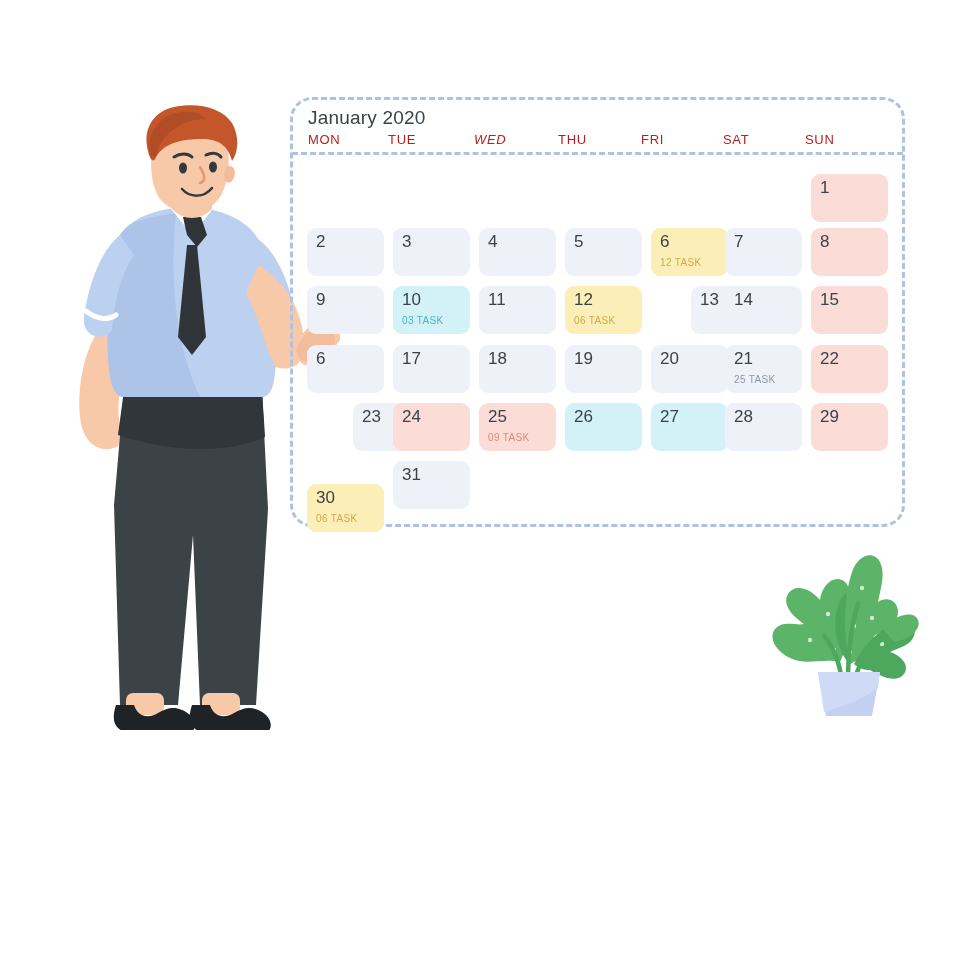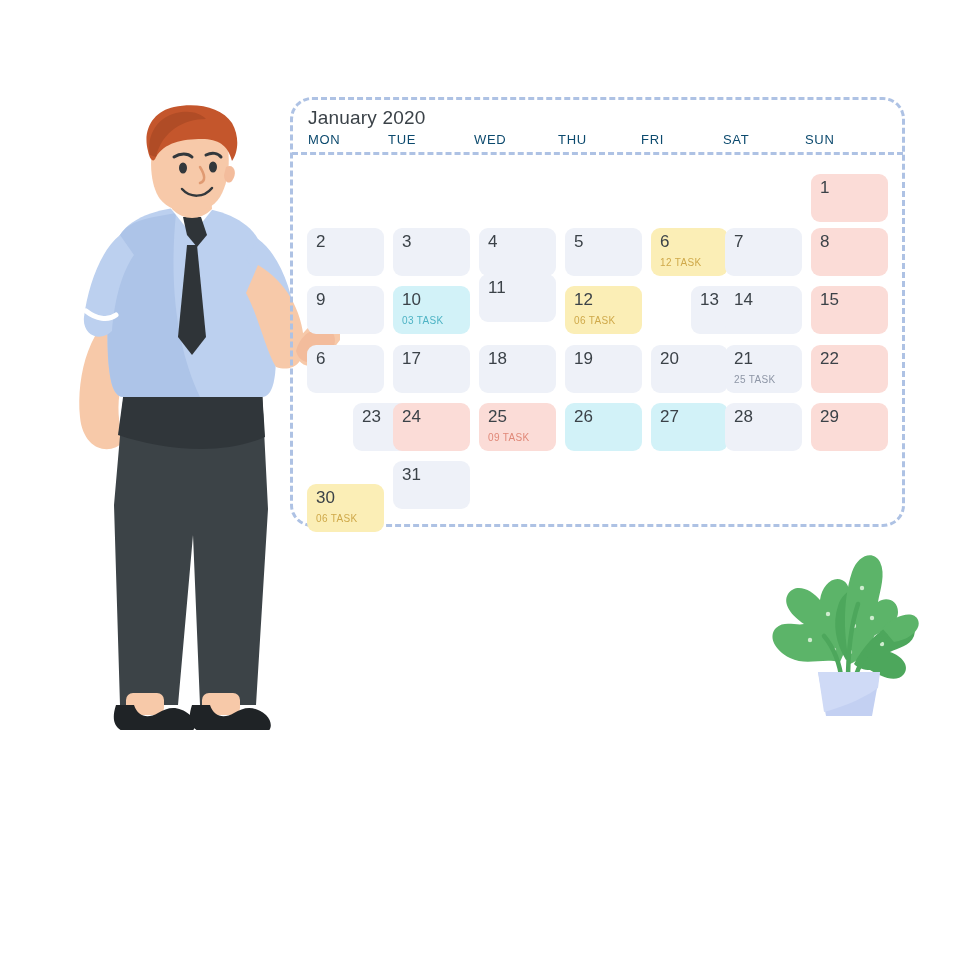--- a/index.html
+++ b/index.html
@@ -24,21 +24,21 @@
     position:absolute;left:308px;top:107px;
     font-size:19px;color:#3b4248;letter-spacing:.2px;
     white-space:nowrap;
   }
   .dow-sep{
     position:absolute;left:292px;top:152px;width:611px;height:0;
     border-top:3px dashed #aec2e4;
   }
   .dow{
     position:absolute;top:132px;
-    font-size:13px;color:#0c4a6e;letter-spacing:.7px;
+    font-size:13px;color:#b91c1c;letter-spacing:.7px;
     white-space:nowrap;
   }
 
   
   .cell{
     position:absolute;width:77px;height:48px;border-radius:9px;
     box-sizing:border-box;
   }
   .cell .num{
     position:absolute;left:9px;top:5px;
@@ -125,21 +125,21 @@
     <path d="M244 238 C266 216 292 182 310 146 C318 130 334 136 330 152 C322 186 300 226 276 252 C262 268 244 262 244 238 Z" fill="#f7c9a9"></path>
     <path d="M246 246 C250 230 262 222 276 224 C286 226 288 238 280 248 C270 260 250 262 246 246 Z" fill="#f3bc9c"></path>
   </svg>
 
   <div class="cal-frame"></div>
   <div class="cal-month">January 2020</div>
   <div class="dow-sep"></div>
   <div id="dow-row">
       <div class="dow" style="left: 308px;">MON</div>
       <div class="dow" style="left: 388px;">TUE</div>
-      <div class="dow" style="left: 474px;">WED</div>
+      <div class="dow" style="left: 474px; font-style: italic;">WED</div>
       <div class="dow" style="left: 558px;">THU</div>
       <div class="dow" style="left: 641px;">FRI</div>
       <div class="dow" style="left: 723px;">SAT</div>
       <div class="dow" style="left: 805px;">SUN</div>
     </div>
   <div id="grid">
       <div class="cell c-pink" style="left: 811px; top: 174px;">
         <span class="num">1</span>
       </div>
       <div class="cell c-default" style="left: 307px; top: 228px;">
@@ -164,21 +164,21 @@
       <div class="cell c-pink" style="left: 811px; top: 228px;">
         <span class="num">8</span>
       </div>
       <div class="cell c-default" style="left: 307px; top: 286px;">
         <span class="num">9</span>
       </div>
       <div class="cell c-cyan" style="left: 393px; top: 286px; padding-left: 36px;">
         <span class="num">10</span>
         <span class="task t-cyan">03 TASK</span>
       </div>
-      <div class="cell c-default" style="left: 479px; top: 274px;">
+      <div class="cell c-default" style="left: 479px; top: 286px;">
         <span class="num">11</span>
       </div>
       <div class="cell c-yellow" style="left: 565px; top: 286px;">
         <span class="num">12</span>
         <span class="task t-yellow">06 TASK</span>
       </div>
       <div class="cell c-default" style="left: 651px; top: 286px; margin-left: 40px;">
         <span class="num">13</span>
       </div>
       <div class="cell c-default" style="left: 725px; top: 286px;">

